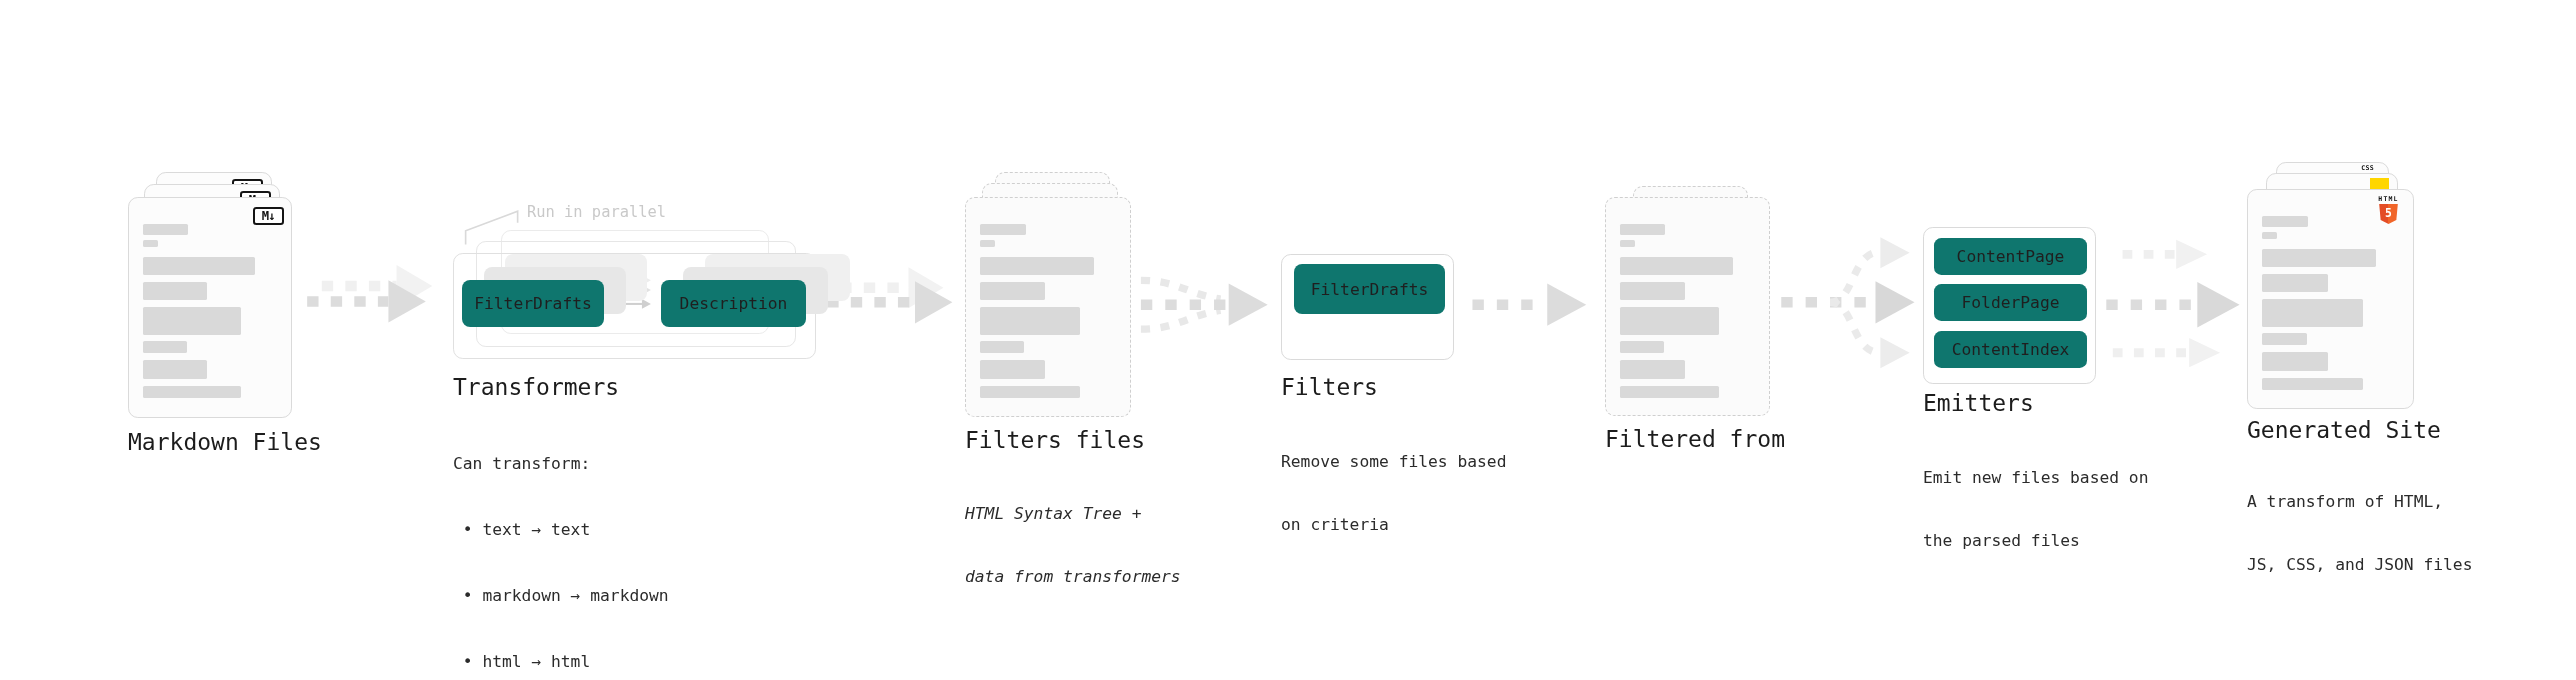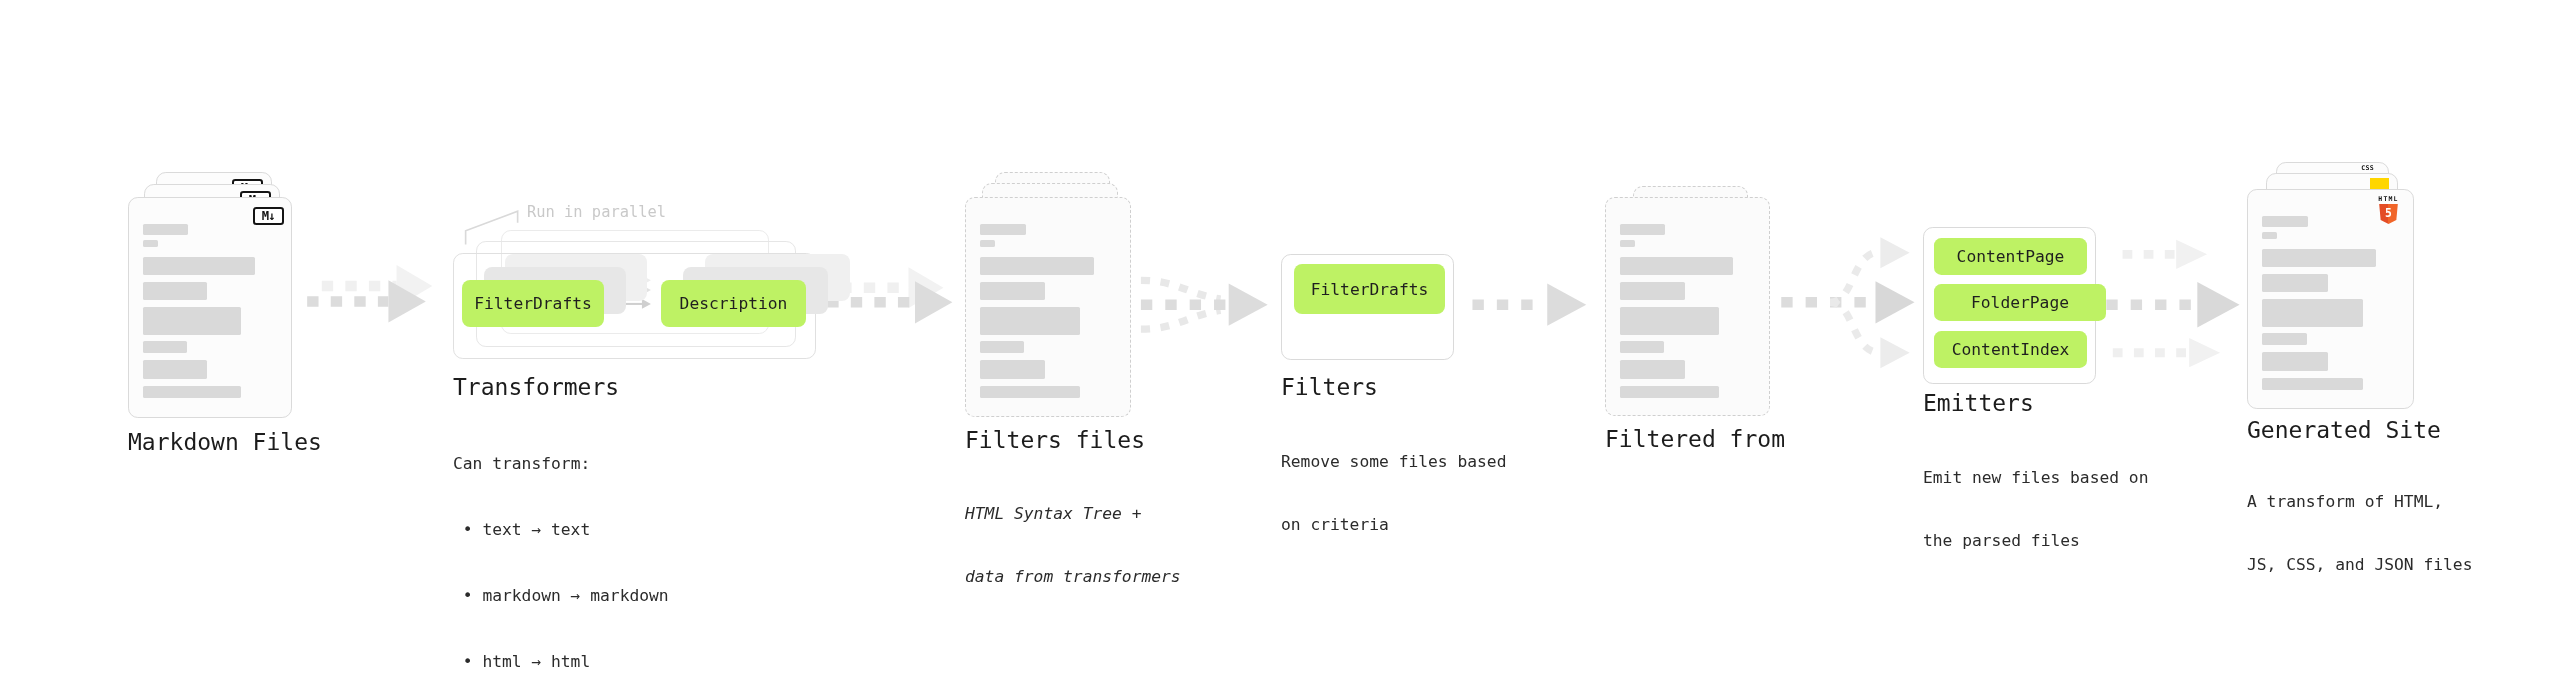--- a/index.html
+++ b/index.html
@@ -25,21 +25,21 @@
   .html5-logo{position:absolute;width:36px;text-align:center;}
   .html5-logo .t{font-size:6.5px;font-weight:bold;letter-spacing:1.2px;color:#111;line-height:7.3px;}
   .html5-shield{width:18.7px;height:20.3px;margin:0.8px auto 0;
                 background:linear-gradient(90deg,#e44d26 50%,#f16529 50%);
                 clip-path:polygon(0 0,100% 0,92% 80%,50% 100%,8% 80%);
                 display:flex;align-items:center;justify-content:center;}
   .html5-shield span{color:#fff;font-weight:bold;font-size:11.4px;line-height:11.4px;}
 
   
   .tbox{position:absolute;border:1.6px solid #e0e0e0;border-radius:9.8px;background:transparent;box-sizing:border-box;}
-  .pill{position:absolute;background:#bef264;border-radius:8.1px;display:flex;align-items:center;
+  .pill{position:absolute;background:#0f766e;border-radius:8.1px;display:flex;align-items:center;
         justify-content:center;font-size:16.3px;color:#1f1f1f;box-sizing:border-box;}
   .pill.g1{background:#e7e7e7;}
   .pill.g2{background:#f0f0f0;}
 
   
   .heading{position:absolute;font-size:23px;line-height:24.4px;color:#1c1c1c;white-space:pre;}
   .sub{position:absolute;font-size:16.3px;line-height:21px;color:#2b2b2b;white-space:pre;}
   .sub .indent{padding-left:9.8px;}
   .note{position:absolute;font-size:15.4px;color:#c9c9c9;white-space:pre;}
 
@@ -213,21 +213,21 @@
       </div>
     </div>
     <div class="heading" style="left:1605px;top:427px;">Filtered from</div>
   </div>
 
   <div>
     <div class="tbox" style="left:1923px;top:227px;width:173px;height:157px;border-color:#dadada;"></div>
     <div class="pill" style="left:1934px;top:238px;width:153px;height:37px;border-radius:7.3px;">
         <span>ContentPage</span>
       </div>
-    <div class="pill" style="left:1934px;top:284px;width:172px;height:37px;border-radius:7.3px;">
+    <div class="pill" style="left:1934px;top:284px;width:153px;height:37px;border-radius:7.3px;">
         <span>FolderPage</span>
       </div>
     <div class="pill" style="left:1934px;top:331px;width:153px;height:37px;border-radius:7.3px;">
         <span>ContentIndex</span>
       </div>
     <div class="heading" style="left:1923px;top:391px;">Emitters</div>
     <div class="sub" style="left:1923px;top:425px;">
       <div>Emit new files based on</div>
       <div>the parsed files</div>
     </div>

